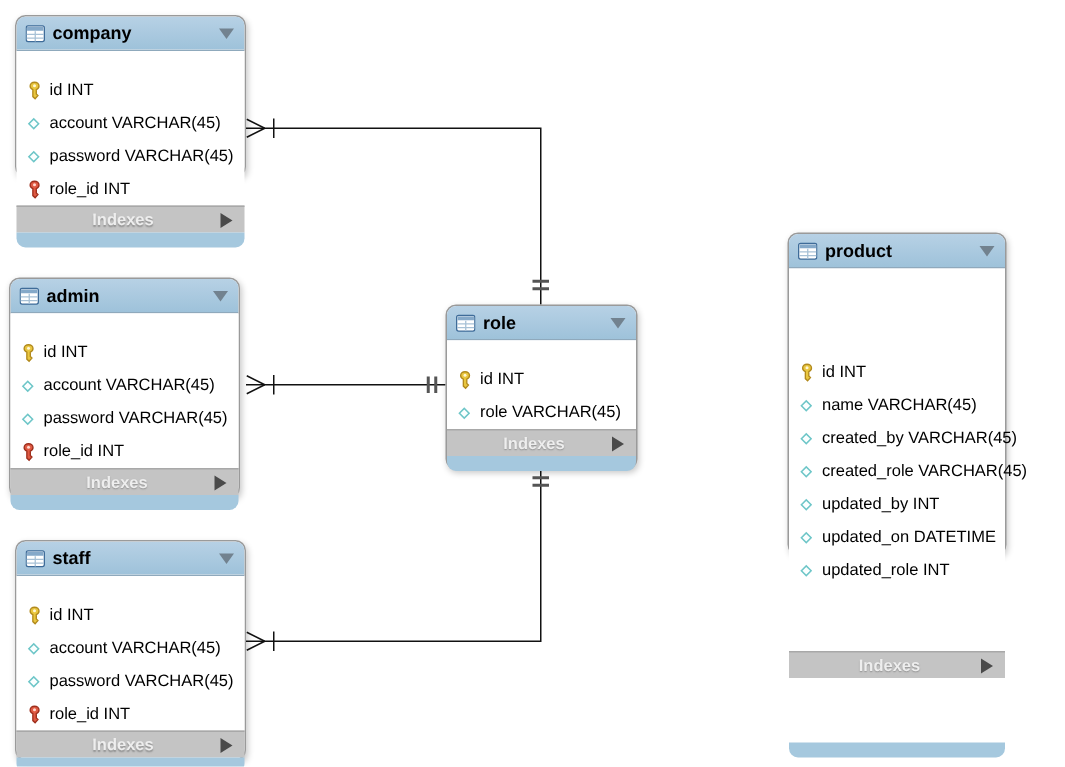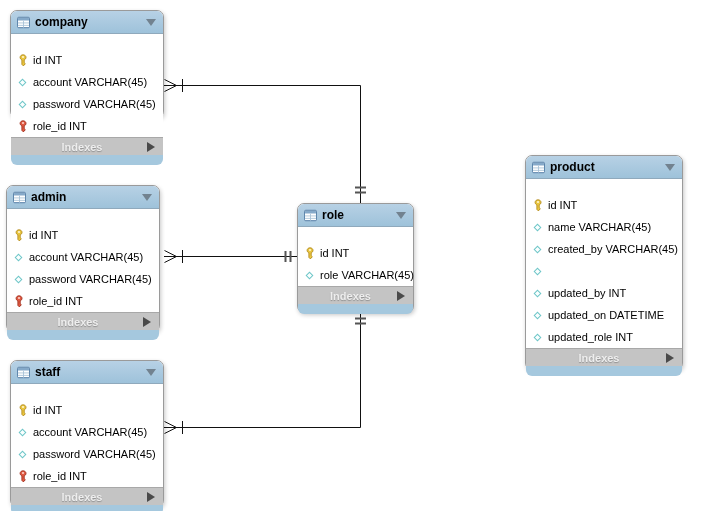--- a/index.html
+++ b/index.html
@@ -285,21 +285,21 @@
           <span>role_id INT</span>
         </div>
       </div>
     <div class="t-footer">
       <span class="t-footer-label">Indexes</span>
       <span class="expand-arrow"></span>
     </div>
     <div class="t-bottombar"></div>
   </div>
 
-  <div class="table" style="left:297px; top:203px; width:117px; height:110px;">
+  <div class="table" style="left:297px; top:203px; width:128px; height:110px;">
     <div class="t-header">
       <span class="cicon">
           <svg width="15" height="13" viewBox="0 0 15 13">
             <rect x="0.5" y="0.5" width="14" height="12" rx="1.5" fill="#ffffff" stroke="#3f6c99"></rect>
             <rect x="1.2" y="1.2" width="12.6" height="3" fill="#85a9c9"></rect>
             <line x1="1" y1="7" x2="14" y2="7" stroke="#a7c1d6" stroke-width="1"></line>
             <line x1="1" y1="9.8" x2="14" y2="9.8" stroke="#a7c1d6" stroke-width="1"></line>
             <line x1="7.5" y1="4.5" x2="7.5" y2="12.5" stroke="#a7c1d6" stroke-width="1"></line>
           </svg>
         </span>
@@ -325,21 +325,21 @@
           <span>role VARCHAR(45)</span>
         </div>
       </div>
     <div class="t-footer">
       <span class="t-footer-label">Indexes</span>
       <span class="expand-arrow"></span>
     </div>
     <div class="t-bottombar"></div>
   </div>
 
-  <div class="table" style="left:525px; top:155px; width:158px; height:215px;">
+  <div class="table" style="left:525px; top:155px; width:146px; height:215px;gap:43px;">
     <div class="t-header">
       <span class="cicon">
           <svg width="15" height="13" viewBox="0 0 15 13">
             <rect x="0.5" y="0.5" width="14" height="12" rx="1.5" fill="#ffffff" stroke="#3f6c99"></rect>
             <rect x="1.2" y="1.2" width="12.6" height="3" fill="#85a9c9"></rect>
             <line x1="1" y1="7" x2="14" y2="7" stroke="#a7c1d6" stroke-width="1"></line>
             <line x1="1" y1="9.8" x2="14" y2="9.8" stroke="#a7c1d6" stroke-width="1"></line>
             <line x1="7.5" y1="4.5" x2="7.5" y2="12.5" stroke="#a7c1d6" stroke-width="1"></line>
           </svg>
         </span>
@@ -371,20 +371,21 @@
             </svg>
           </span>
           <span>created_by VARCHAR(45)</span>
         </div>
         <div class="row">
           <span class="cicon">
             <svg width="11" height="11" viewBox="0 0 11 11">
               <rect x="3.2" y="3.2" width="4.6" height="4.6" transform="rotate(45 5.5 5.5)" fill="#fbffff" stroke="#6ec6c8" stroke-width="1"></rect>
             </svg>
           </span>
+          <span>created_role VARCHAR(45)</span>
         </div>
         <div class="row">
           <span class="cicon">
             <svg width="11" height="11" viewBox="0 0 11 11">
               <rect x="3.2" y="3.2" width="4.6" height="4.6" transform="rotate(45 5.5 5.5)" fill="#fbffff" stroke="#6ec6c8" stroke-width="1"></rect>
             </svg>
           </span>
           <span>updated_by INT</span>
         </div>
         <div class="row">

